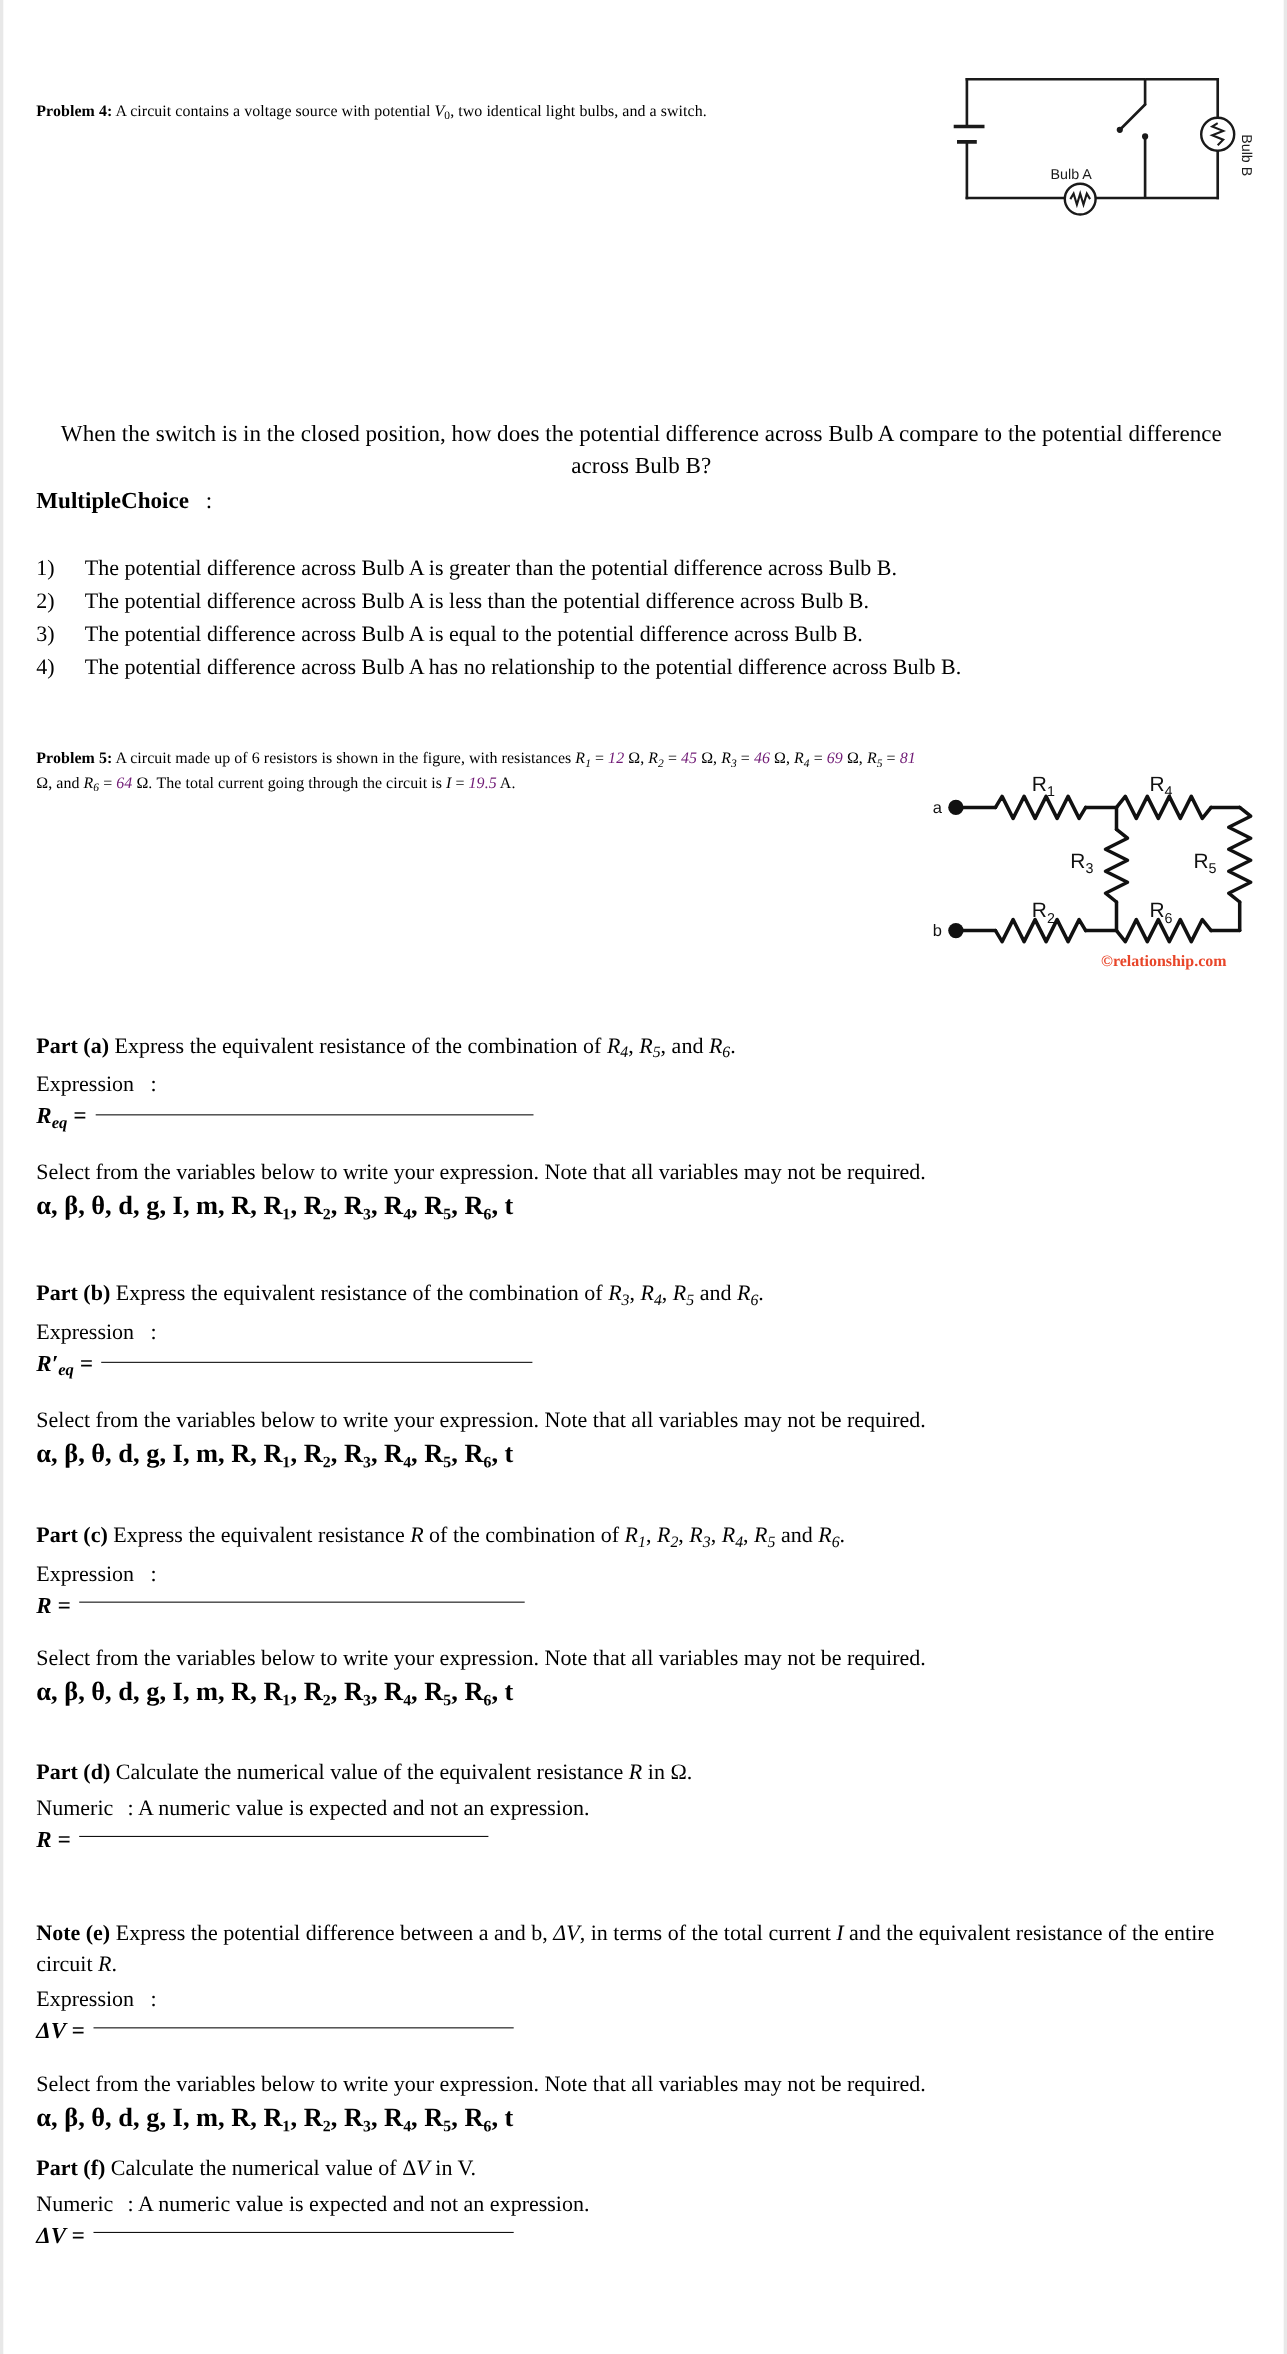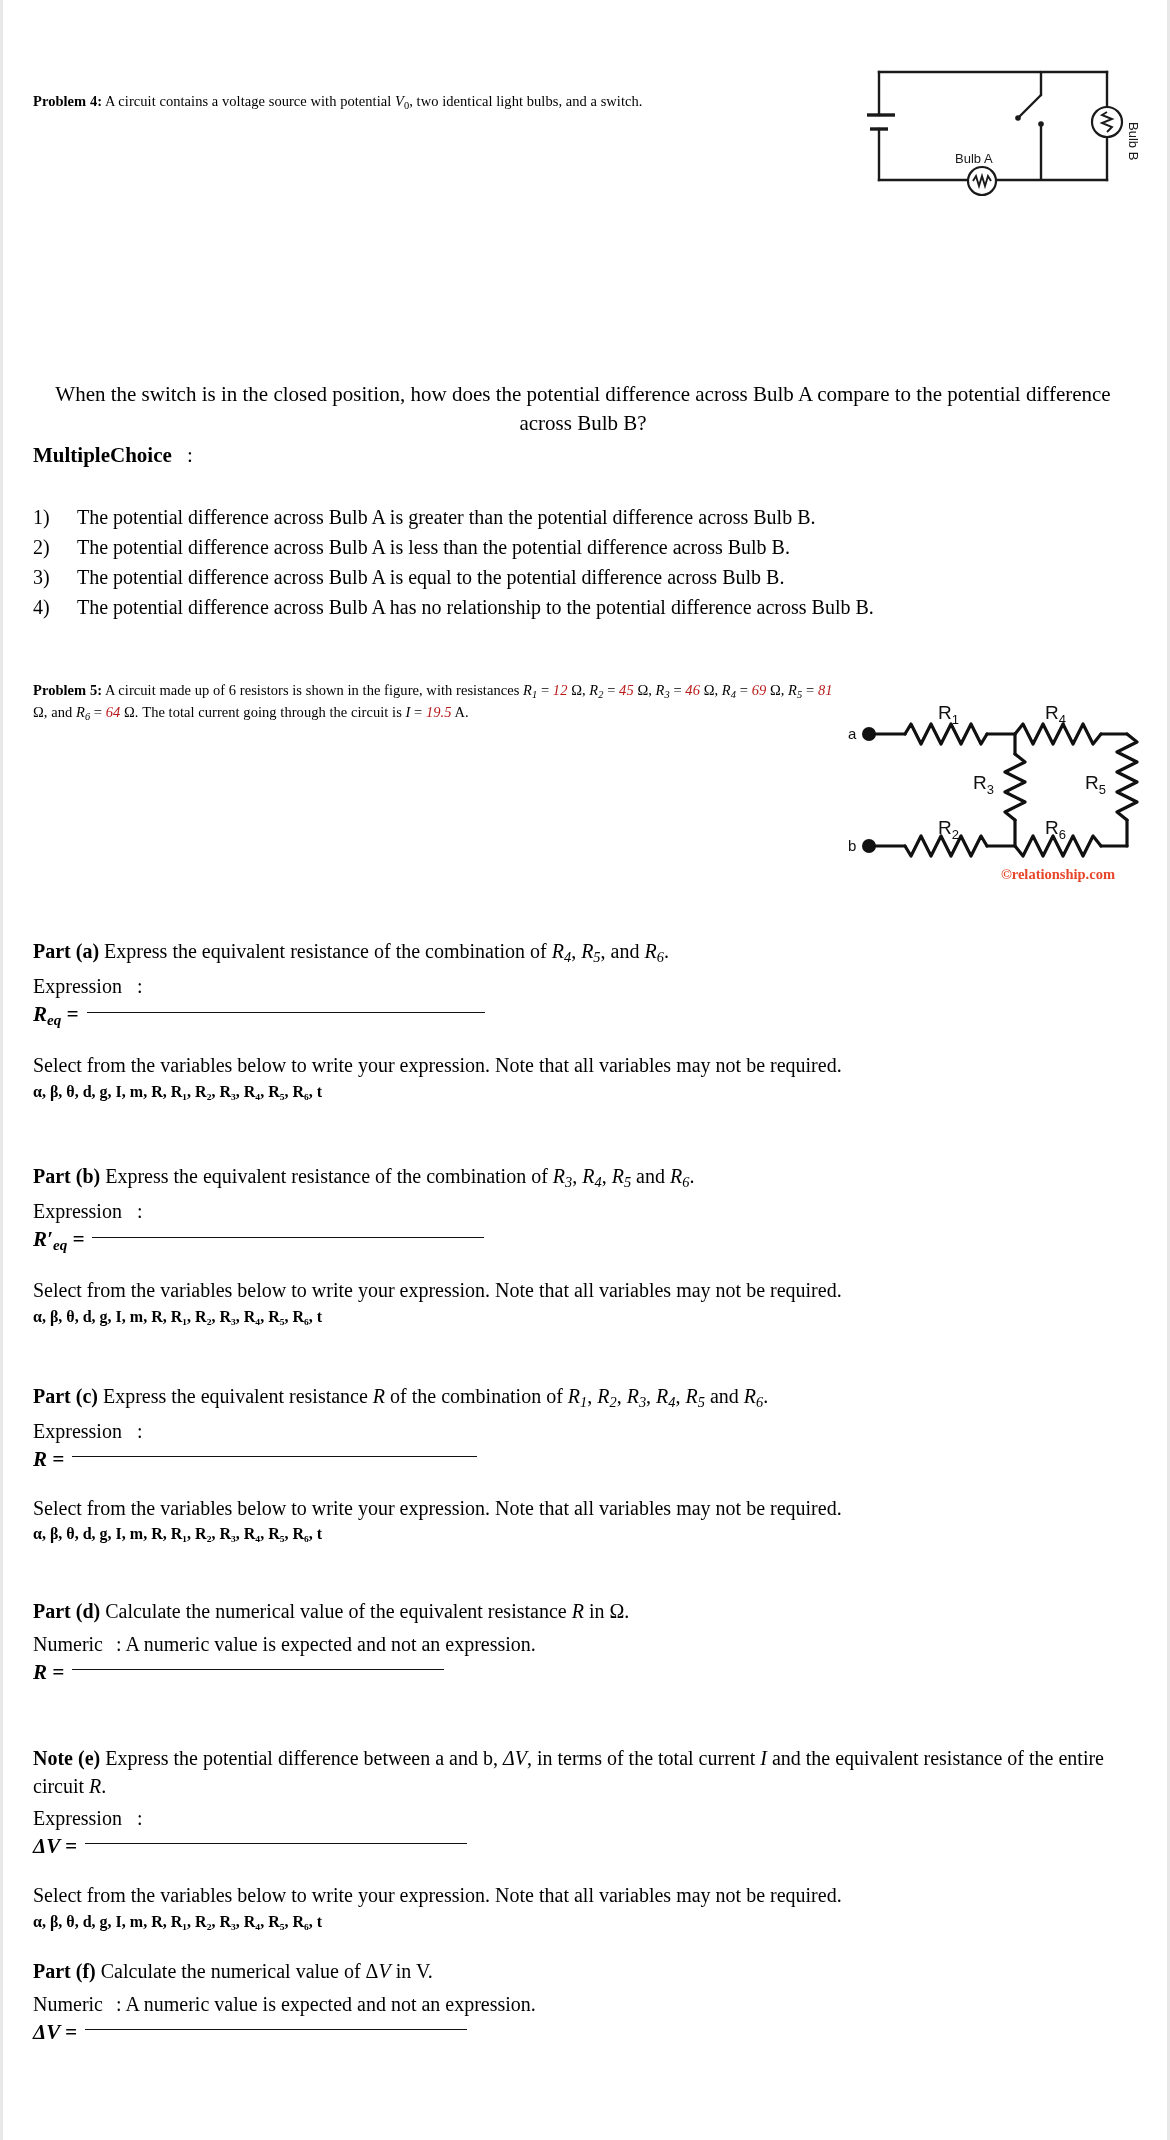--- a/index.html
+++ b/index.html
@@ -31,21 +31,21 @@
     bottom: 0;
   }
 
   
   .small-prob {
     font-size: 14.5px;
     line-height: 1.45;
     letter-spacing: 0.05px;
   }
   .small-prob b { font-weight: bold; }
-  .val { color: #b91c1c; font-style: italic; }
+  .val { color: #701a75; font-style: italic; }
   .ital { font-style: italic; }
   .sub {
     font-size: 0.72em;
     vertical-align: -0.28em;
     font-style: italic;
   }
   .sub-up {
     font-size: 0.72em;
     vertical-align: -0.28em;
   }
@@ -102,21 +102,21 @@
     height: 0;
     margin-left: 8px;
     margin-bottom: 6px;
   }
   .varnote {
     font-size: 20px;
     line-height: 1.42;
     margin-top: 22px;
   }
   .varlist {
-    font-size: 16px;
+    font-size: 24px;
     font-weight: bold;
     margin-top: 3px;
   }
 
   
   .abs { position: absolute; }
 
   
   #circuit-bulbs { position: absolute; left: 842px; top: 62px; width: 300px; height: 140px; }
   

